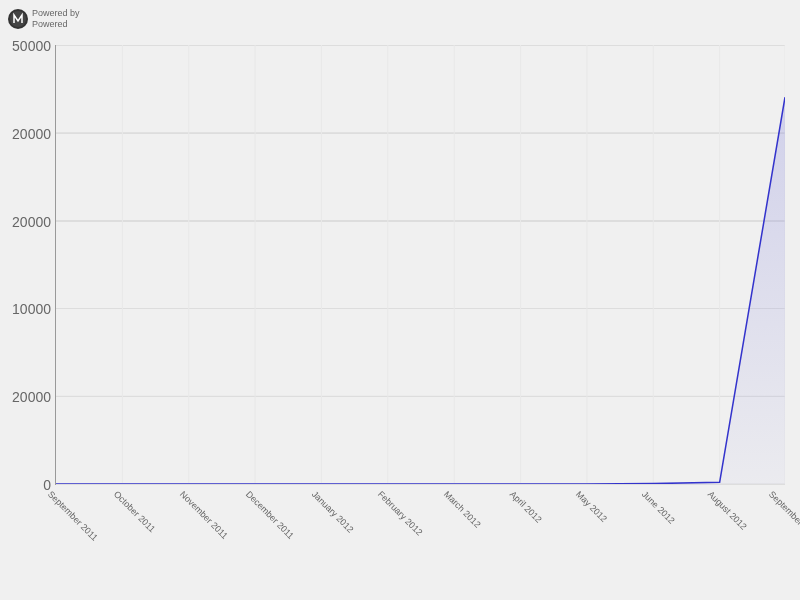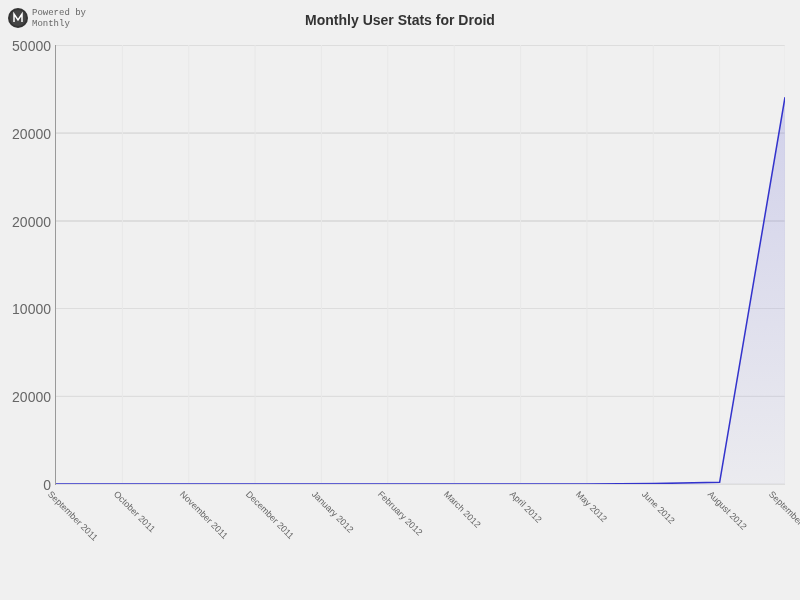--- a/index.html
+++ b/index.html
@@ -16,24 +16,24 @@
       width: 800px;
       height: 600px;
       background: #f0f0f0;
       position: relative;
     }
     .powered-by {
       position: absolute;
       top: 8px;
       left: 8px;
       display: flex;
+      align-items: center;
       gap: 4px;
       font-size: 9px;
       color: #666;
-      font-family: Liberation Mono, monospace;
     }
     .powered-by-logo {
       width: 20px;
       height: 20px;
       background: #333;
       border-radius: 50%;
       display: flex;
       align-items: center;
       justify-content: center;
       color: white;
@@ -110,25 +110,24 @@
 
   <div class="powered-by">
     <div class="powered-by-logo">
       <svg width="16" height="16" viewBox="0 0 16 16">
         <circle cx="8" cy="8" r="8" fill="#444"></circle>
         <path d="M4 12 L4 4 L8 10 L12 4 L12 12" stroke="white" stroke-width="1.5" fill="none"></path>
       </svg>
     </div>
     <div class="powered-by-text">
       <span>Powered by</span><br>
-      <span>Monthly</span>
+      <span>Powered</span>
     </div>
   </div>
 
-  <div class="chart-title">Monthly User Stats for Droid</div>
 
   <div class="chart-outer">
 
     <div class="grid-line" style="top: 0%;">
       <span class="y-label">50000</span>
     </div>
     <div class="grid-line" style="top: 20%;">
       <span class="y-label">20000</span>
     </div>
     <div class="grid-line" style="top: 40%;">

